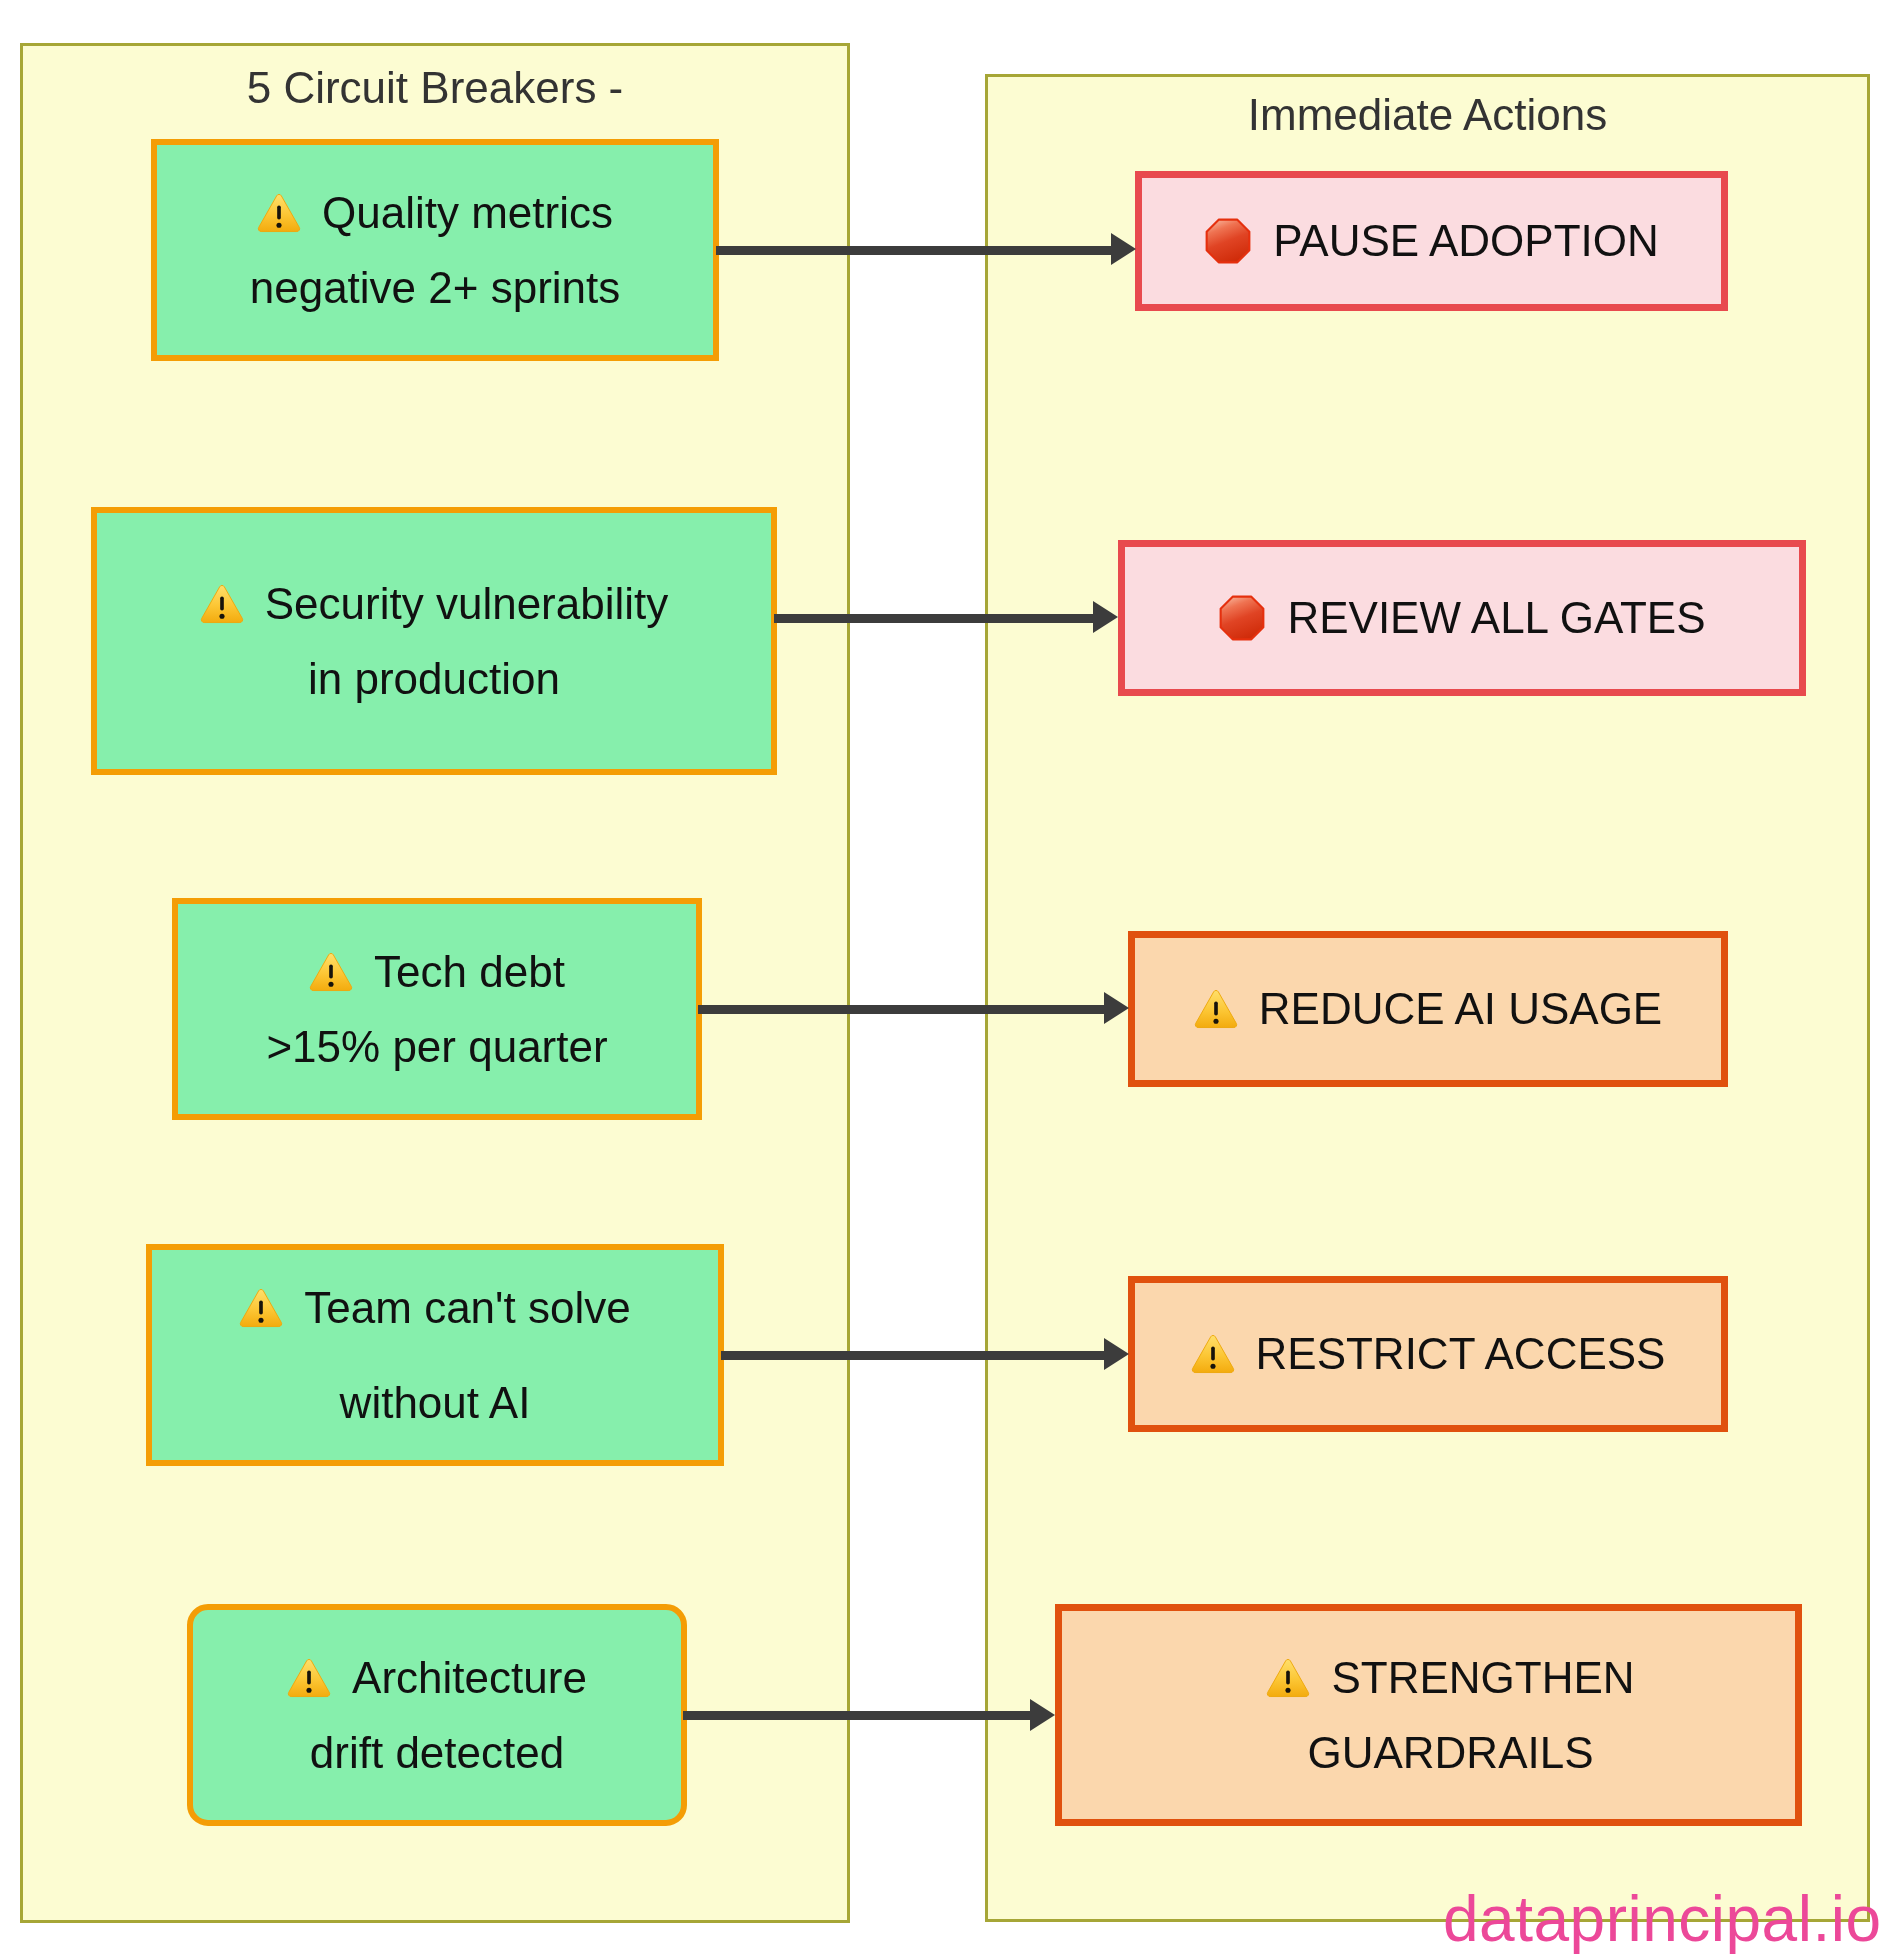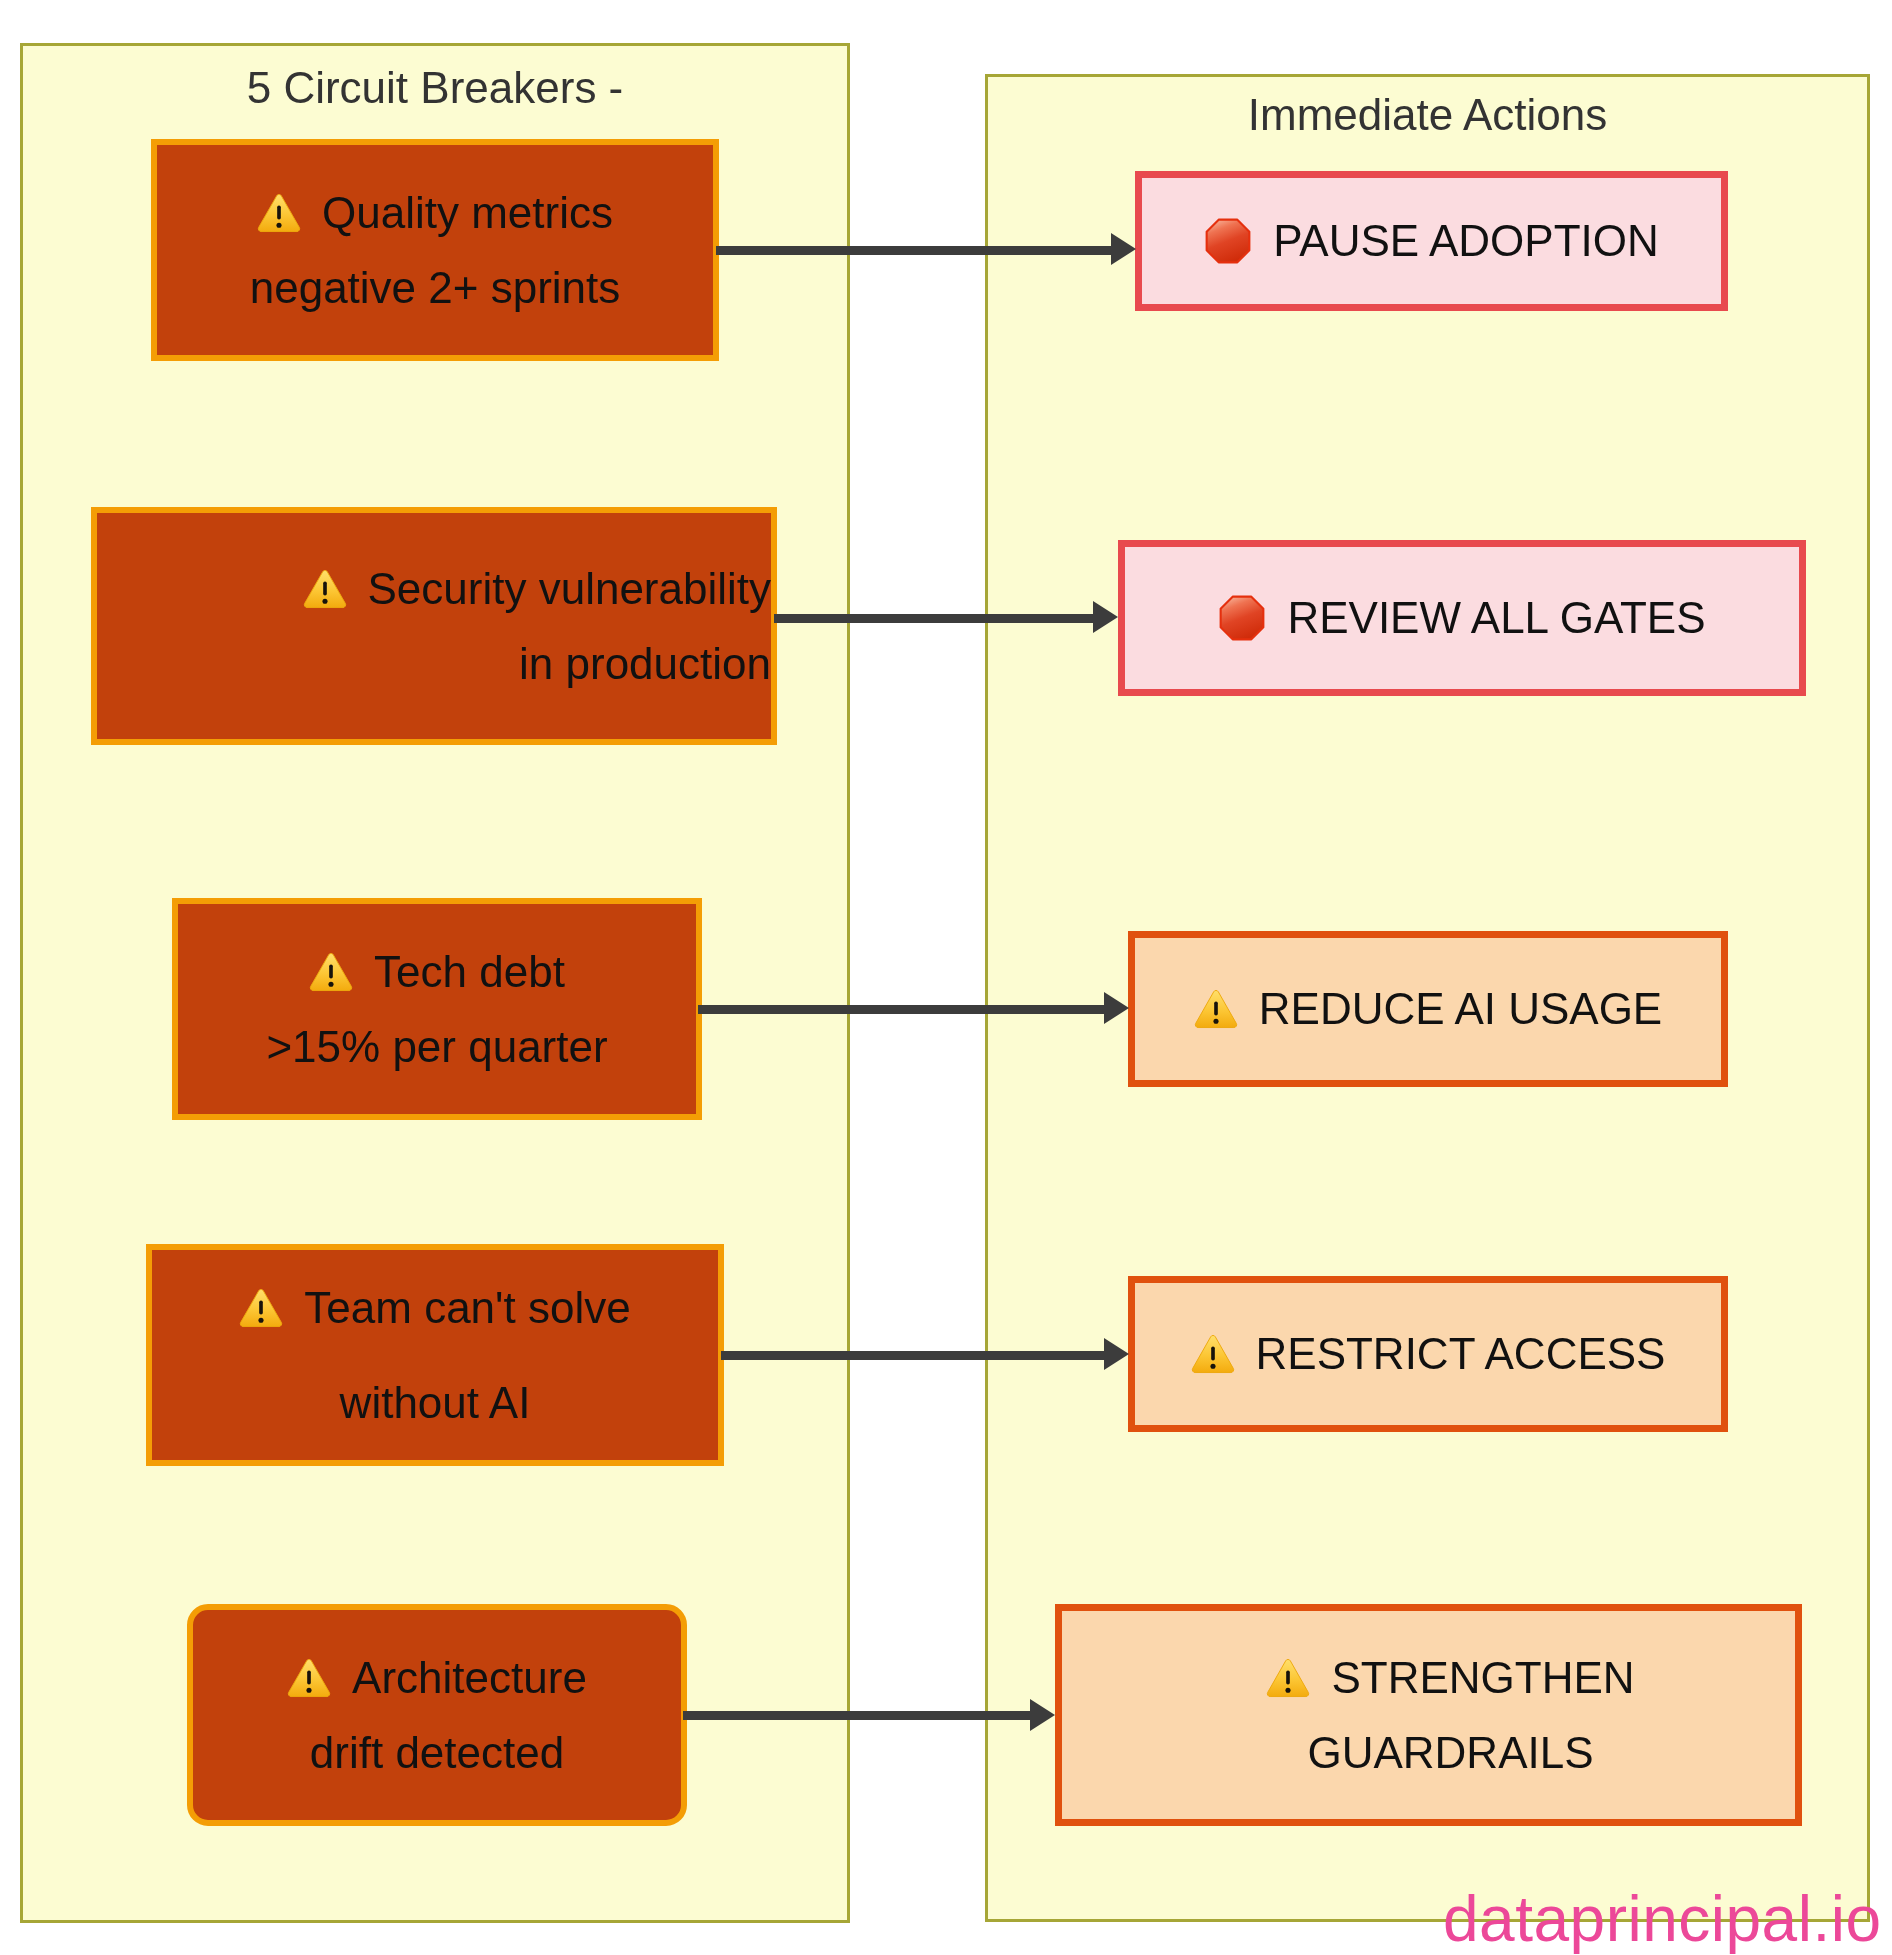--- a/index.html
+++ b/index.html
@@ -11,29 +11,29 @@
   #left-panel{left:20px;top:23px;width:830px;height:1880px;}
   #right-panel{left:985px;top:54px;width:885px;height:1848px;}
   .panel-title{position:absolute;left:0;right:0;text-align:center;font-size:44px;color:#333333;z-index:2;}
   #left-title{top:7.6px;line-height:68px;}
   #right-title{top:10px;line-height:56px;}
 
   
   .node{position:absolute;box-sizing:border-box;display:flex;flex-direction:column;
         align-items:center;justify-content:center;row-gap:25px;z-index:3;
         text-align:center;color:#111111;font-size:44px;white-space:nowrap;}
-  .breaker{background:#c2410c;border:6px solid #f49d05;}
+  .breaker{background:#86efac;border:6px solid #f49d05;}
   .critical{background:#fbdce0;border:7.6px solid #e84a4e;}
   .warn-action{background:#fbd7ad;border:7.6px solid #e0510e;}
   .node .line1{display:flex;align-items:center;column-gap:21px;}
   .node .line2:empty{display:none;}
   .node svg{flex:none;display:block;}
 
   #b1{left:151px;top:119px;width:568px;height:222px;}
-  #b2{left:91px;top:487px;width:686px;height:238px;align-items:flex-end;}
+  #b2{left:91px;top:487px;width:686px;height:268px;}
   #b3{left:172px;top:878px;width:530px;height:222px;}
   #b4{left:146px;top:1224px;width:578px;height:222px;gap:45px;}
   #b5{left:187px;top:1584px;width:500px;height:222px;border-radius:21px;}
 
   #a1{left:1135px;top:151px;width:593px;height:140px;}
   #a2{left:1118px;top:520px;width:688px;height:156px;}
   #a3{left:1128px;top:911px;width:600px;height:156px;}
   #a4{left:1128px;top:1256px;width:600px;height:156px;}
   #a5{left:1055px;top:1584px;width:747px;height:222px;padding-left:44px;}
 

